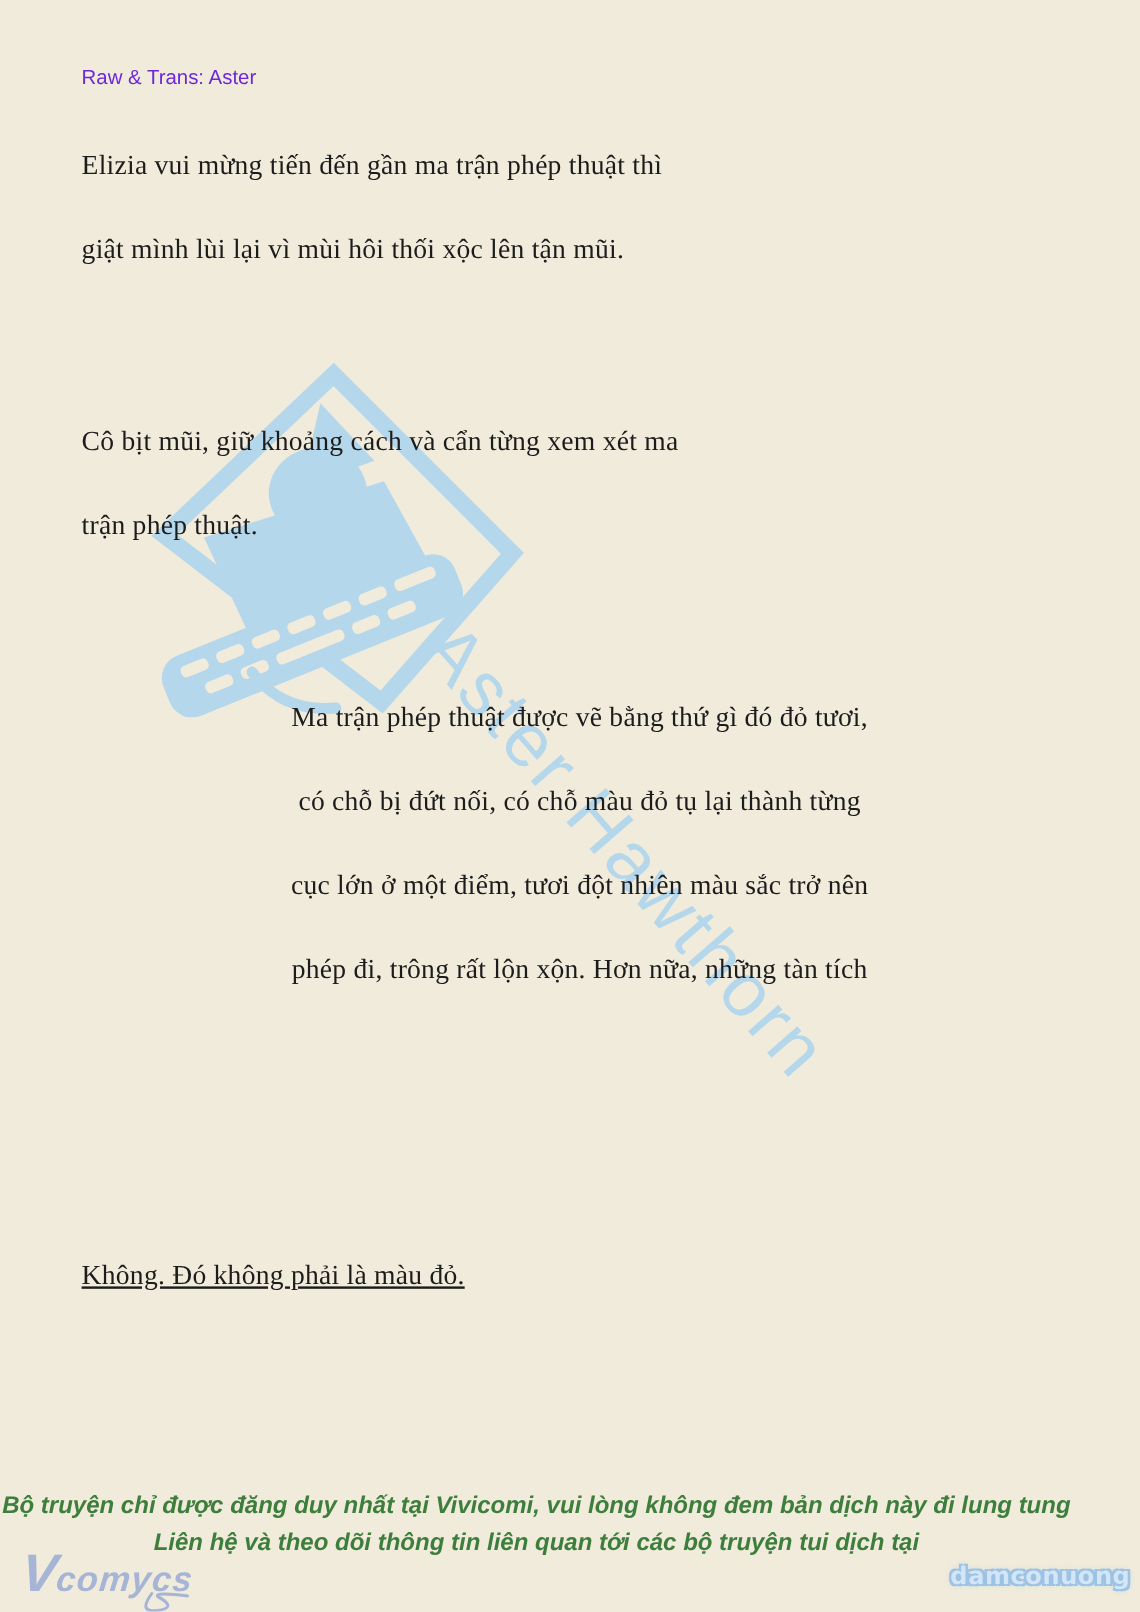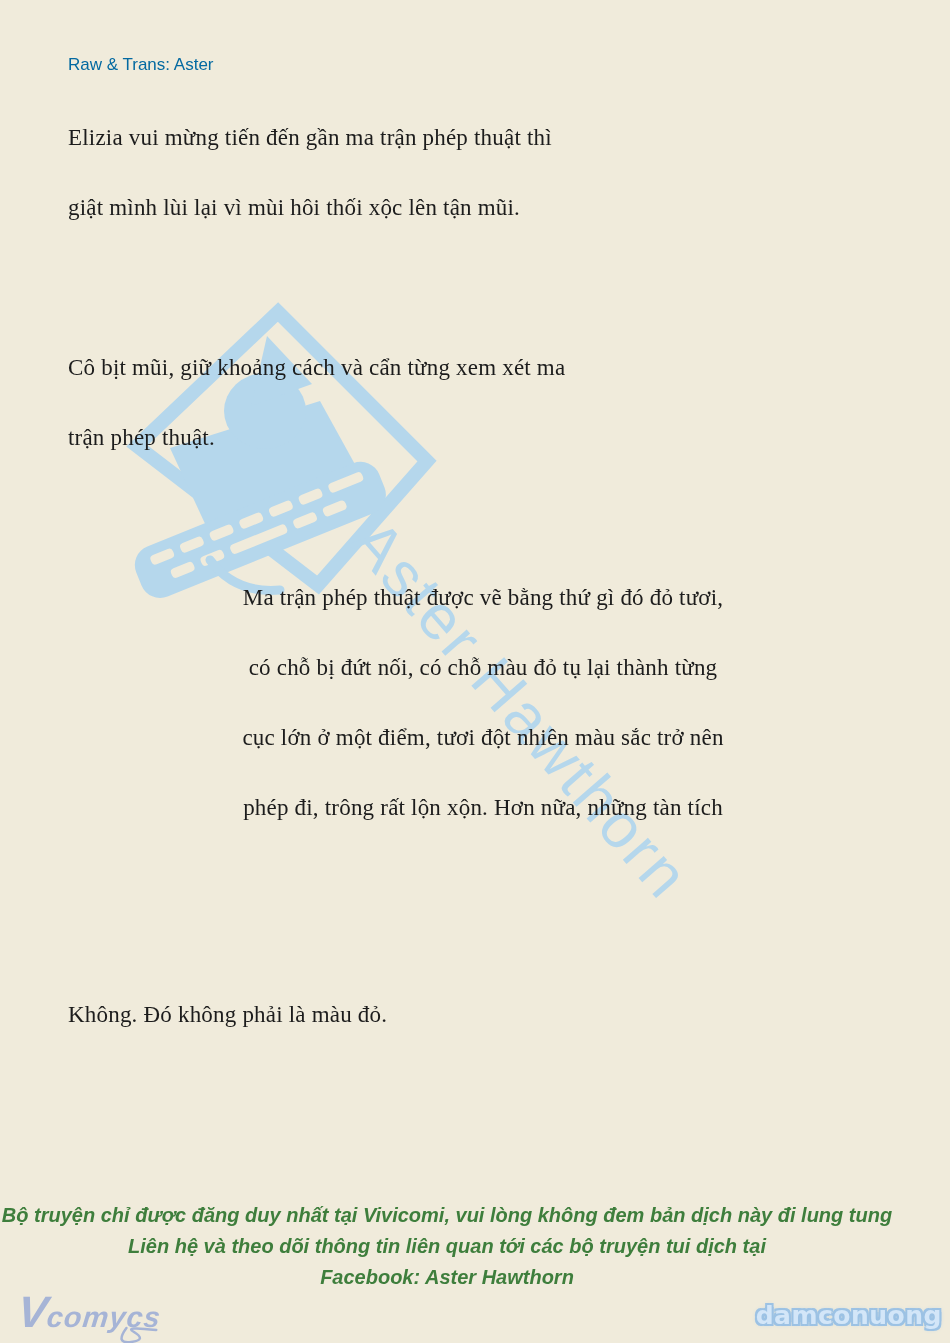--- a/index.html
+++ b/index.html
@@ -26,37 +26,37 @@
     white-space: nowrap;
     transform: rotate(49deg);
     transform-origin: 0 0;
   }
 
   
   .text-layer { position: absolute; inset: 0; z-index: 1; }
   .credit {
     position: absolute; left: 68px; top: 55px;
     font-family: "Liberation Sans", sans-serif;
-    font-size: 17px; color: #0369a1;
+    font-size: 17px; color: #6d28d9;
   }
   .para {
     position: absolute; left: 68px; width: 830px;
     font-size: 23px; line-height: 70px;
     color: #1c1c1c;
     letter-spacing: 0.2px;
   }
   .para .line { white-space: nowrap; }
   .p1 { top: 103px; }
   .p2 { top: 333px; }
   .p3 { top: 563px; text-align: center; }
-  .p4 { top: 980px; }
+  .p4 { top: 1028px; text-decoration: underline; }
 
   
   .footer-note {
-    position: absolute; left: 0; top: 1200px; width: 894px;
+    position: absolute; left: 0; top: 1240px; width: 894px;
     text-align: center;
     font-family: "Liberation Sans", sans-serif;
     font-style: italic; font-weight: bold;
     font-size: 20px; line-height: 31px;
     color: #3e7e3c;
   }
   .vcomycs {
     position: absolute; left: 18px; top: 1292px;
     font-family: "Liberation Sans", sans-serif;
     font-style: italic; font-weight: bold;
@@ -64,21 +64,21 @@
     transform: skewX(-6deg);
     white-space: nowrap;
     z-index: 1;
   }
   .vcomycs .v-big { font-size: 44px; line-height: 40px; }
   .vcomycs .v-rest { font-size: 29px; letter-spacing: 1px; }
   .vcomycs-swirl { position: absolute; left: 70px; top: 34px; }
   .damconuong {
     position: absolute; right: 8px; top: 1301px;
     font-family: "DejaVu Sans", sans-serif;
-    font-weight: bold; font-size: 25px; letter-spacing: 0.5px;
+    font-weight: bold; font-size: 20px; letter-spacing: 0.5px;
     color: #d3e6f8;
     text-shadow:
       -2px -2px 0 #9cc2e4, 2px -2px 0 #9cc2e4,
       -2px 2px 0 #9cc2e4, 2px 2px 0 #9cc2e4,
       0 0 5px #a9cbe8;
     z-index: 1;
   }
 </style>
 </head>
 <body>
@@ -142,21 +142,20 @@
       <div class="line">phép đi, trông rất lộn xộn. Hơn nữa, những tàn tích</div>
     </div>
 
     <div class="para p4">
       <div class="line">Không. Đó không phải là màu đỏ.</div>
     </div>
 
     <div class="footer-note">
       <div>Bộ truyện chỉ được đăng duy nhất tại Vivicomi, vui lòng không đem bản dịch này đi lung tung</div>
       <div>Liên hệ và theo dõi thông tin liên quan tới các bộ truyện tui dịch tại</div>
-      <div>Facebook: Aster Hawthorn</div>
     </div>
   </div>
 
   <div class="vcomycs">
     <span class="v-big">V</span><span class="v-rest">comycs</span>
     <svg class="vcomycs-swirl" width="90" height="22" viewBox="0 0 90 22">
       <path d="M40,2 q-10,16 6,14 q16,-2 2,-10 q-12,-6 22,-2" fill="none" stroke="#a6b4d6" stroke-width="2.5" stroke-linecap="round"></path>
     </svg>
   </div>
 

